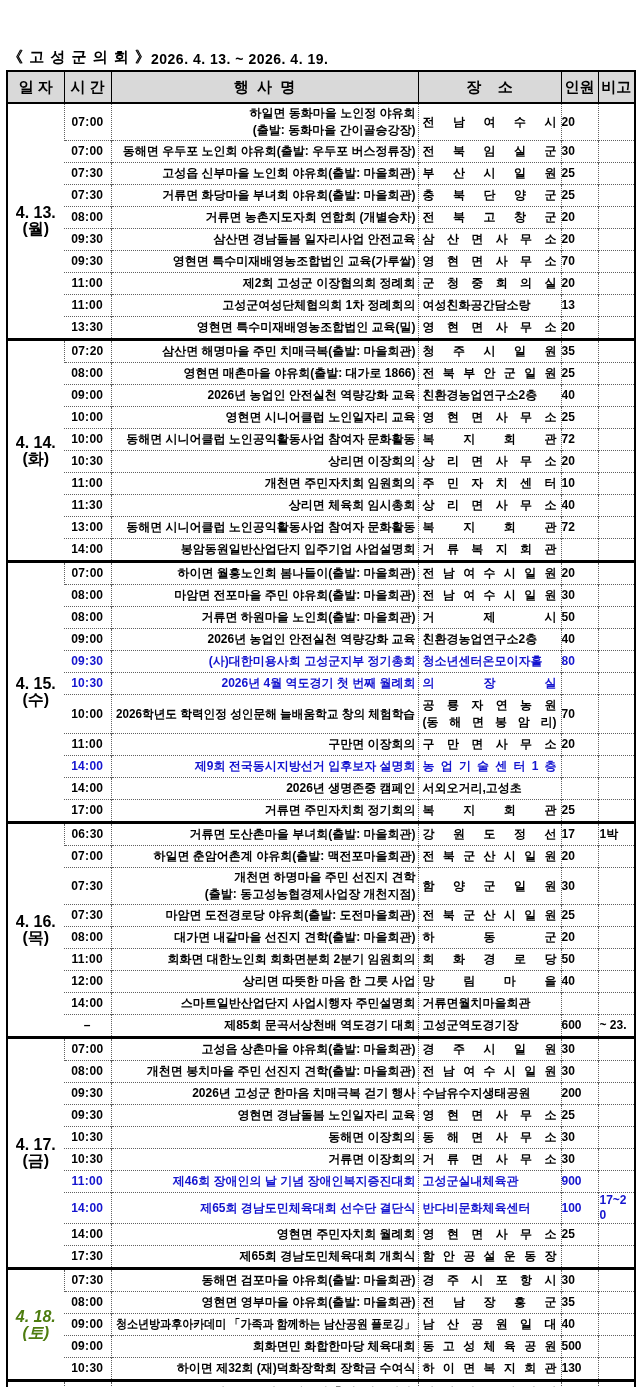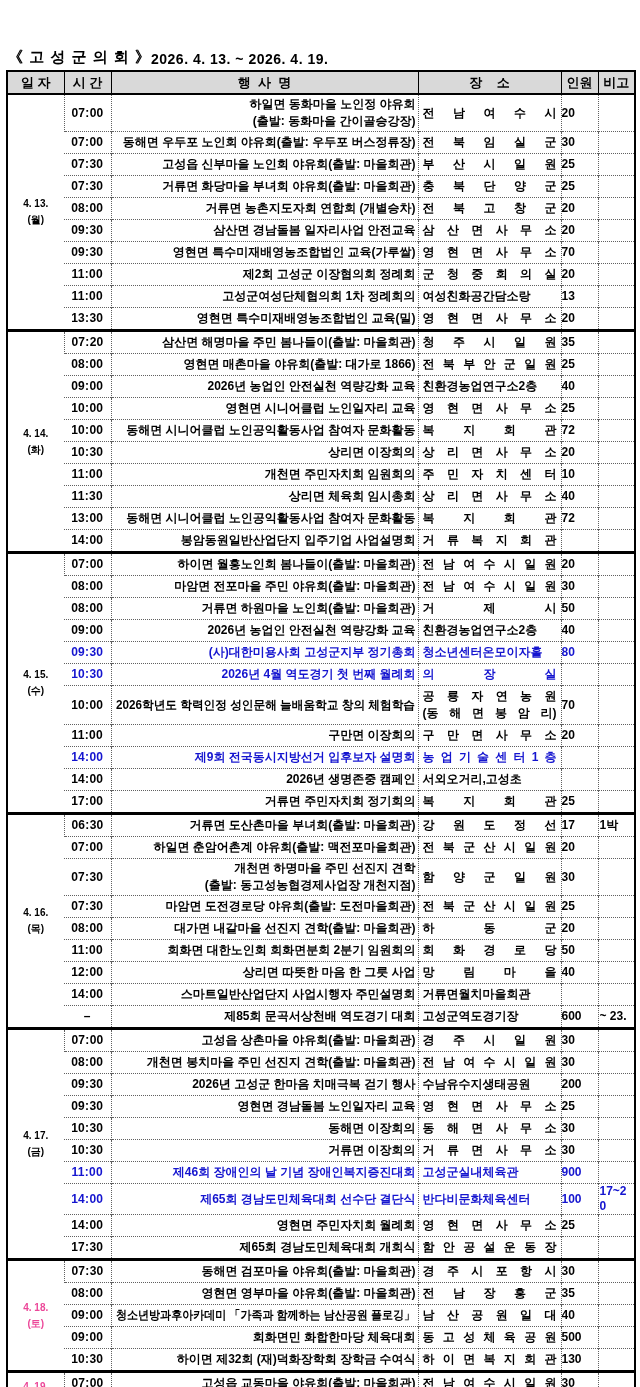--- a/index.html
+++ b/index.html
@@ -30,62 +30,62 @@
   col.w-time   { width: 47px; }
   col.w-event  { width: 307px; }
   col.w-place  { width: 143px; }
   col.w-people { width: 37px; }
   col.w-note   { width: 37px; }
 
   thead th {
     background: #d9d9d9;
     border: 1px solid #000;
     border-bottom: 2px solid #000;
-    font-size: 13px;
-    height: 23px;
+    font-size: 15px;
+    height: 32px;
     text-align: center;
     vertical-align: middle;
     white-space: pre;
   }
   tbody { border-top: 3px solid #000; }
   tbody:first-of-type { border-top: 2px solid #000; }
 
   tbody td {
     border-left: 1px dotted #606060;
     border-top: 1px dotted #606060;
     height: 22px;
     vertical-align: middle;
     font-size: 12px;
     line-height: 17px;
     overflow: hidden;
   }
   tbody td:first-child { border-left: none; }
 
-  td.c-date { text-align: center; font-size: 10px; line-height: 16px; }
+  td.c-date { text-align: center; font-size: 16px; line-height: 16px; }
   td.c-time { text-align: center; letter-spacing: 0.3px; }
   td.c-event { text-align: right; padding: 1px 2px 1px 4px; }
   td.c-place { padding: 2px 0; }
   td.c-people { text-align: left; }
   td.c-note { text-align: left; word-break: break-all; line-height: 15px; padding: 0 1px; }
 
   .fit {
     display: inline-block;
     white-space: pre;
     transform-origin: 0 50%;
     vertical-align: middle;
   }
   .just {
     white-space: pre-line;
     text-align: justify;
     text-align-last: justify;
     padding: 0 4px;
   }
   tr.blue td, tr.blue .fit, tr.blue .just { color: #1414cf; }
   td.tone-black { color: #000; }
-  td.tone-blue  { color: #ec4899; }
+  td.tone-blue  { color: #4d7c0f; font-style: italic; }
   td.tone-red   { color: #ec4899; }
 </style>
 </head>
 <body>
 
 <div class="topbar">
   <span class="doc-title">《 고 성 군 의 회 》</span>
   <span class="doc-range">2026. 4. 13. ~ 2026. 4. 19.</span>
 </div>
 
@@ -205,21 +205,21 @@
         <td class="c-note"></td>
       </tr>
     </tbody>
     <tbody>
       <tr>
         <td rowspan="10" class="c-date tone-black">
           <div class="d1">4. 14.</div>
           <div class="d2">(화)</div>
         </td>
         <td class="c-time">07:20</td>
-        <td class="c-event"><span class="fit">삼산면 해명마을 주민 봄나들이(출발: 마을회관)</span></td>
+        <td class="c-event"><span class="fit">삼산면 해명마을 주민 치매극복(출발: 마을회관)</span></td>
         <td class="c-place">
           <div class="just">청 주 시 일 원</div>
         </td>
         <td class="c-people">35</td>
         <td class="c-note"></td>
       </tr>
       <tr>
         <td class="c-time">08:00</td>
         <td class="c-event"><span class="fit">영현면 매촌마을 야유회(출발: 대가로 1866)</span></td>
         <td class="c-place">

